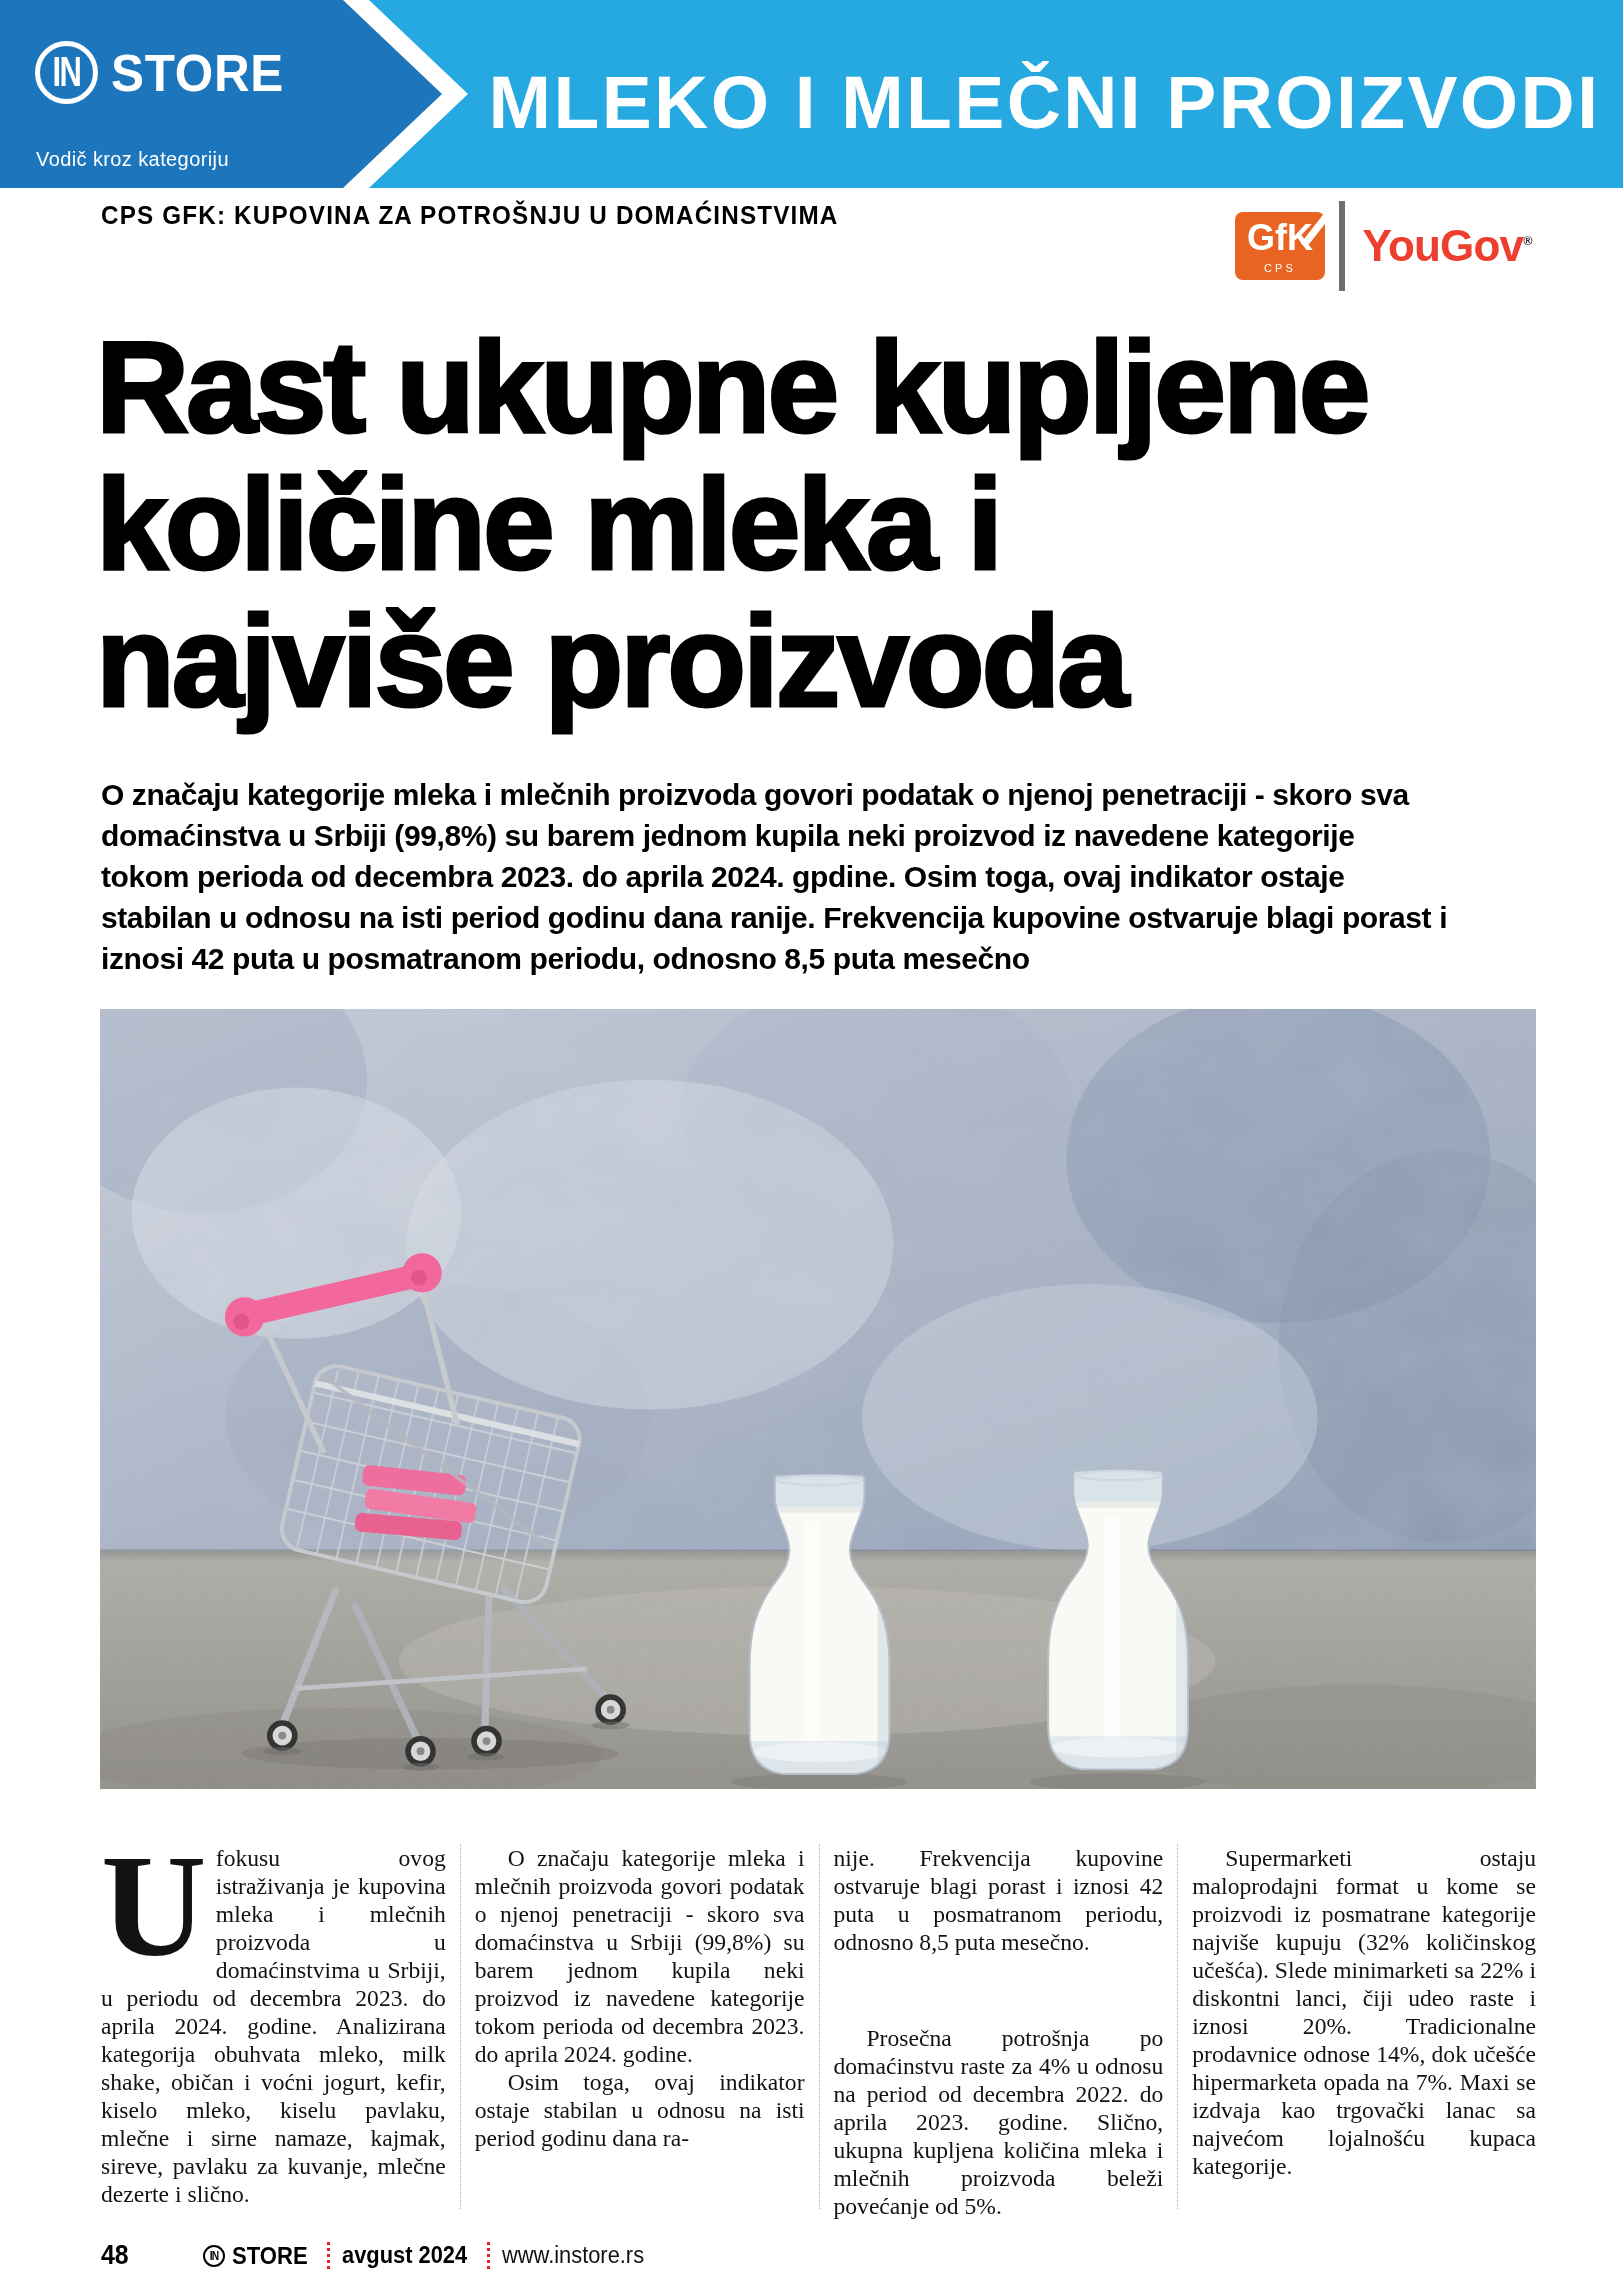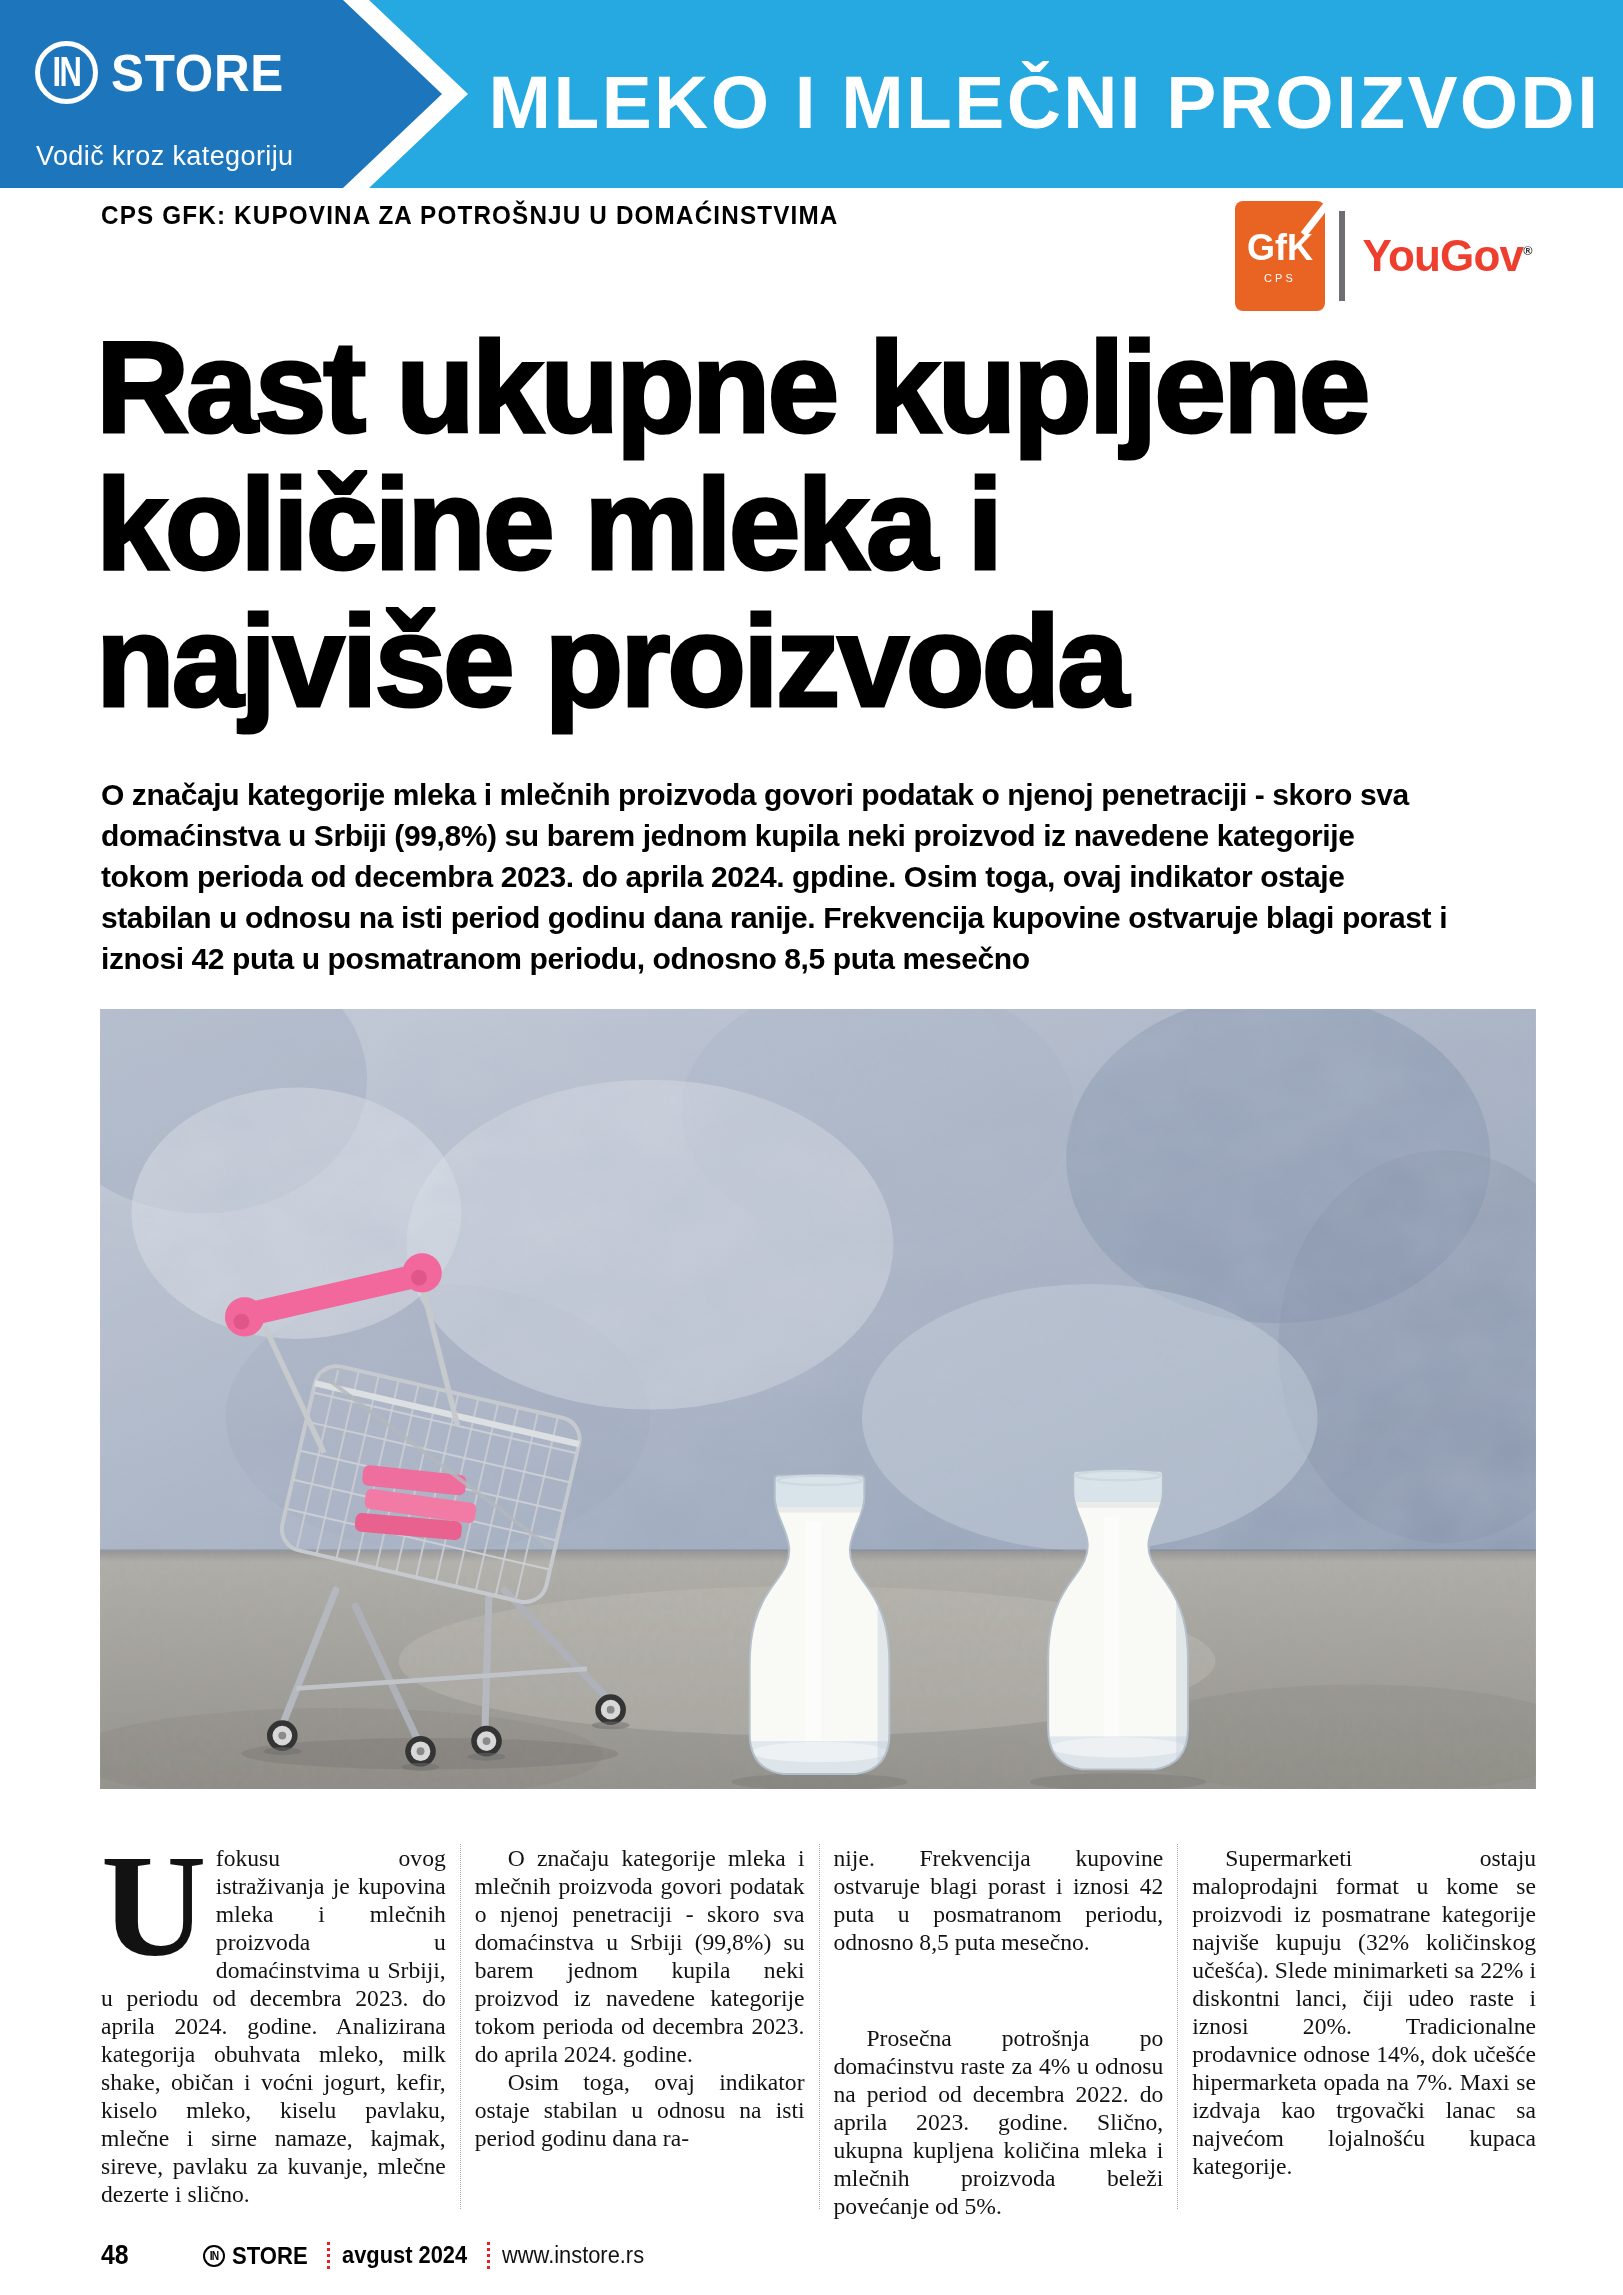--- a/index.html
+++ b/index.html
@@ -18,36 +18,36 @@
     background:#25A9E0;
     clip-path:polygon(369px 0, 1623px 0, 1623px 188px, 369px 188px, 468px 94px);
   }
   .brand-row { position:absolute; left:35px; top:41px; display:flex; align-items:center; gap:12.6px; }
   .brand-circle {
     width:63px; height:63px; border:5.5px solid #fff; border-radius:50%;
     display:flex; align-items:center; justify-content:center; flex:0 0 auto;
   }
   .brand-circle span { color:#fff; font-weight:bold; font-size:31px; transform:scaleY(1.35); letter-spacing:-1.6px; }
   .brand-name { color:#fff; font-weight:bold; font-size:52px; letter-spacing:0.8px; transform:scaleX(0.95); transform-origin:left center; }
-  .brand-tagline { position:absolute; left:36px; top:141px; color:#fff; font-size:27px; letter-spacing:0.4px; }
+  .brand-tagline { position:absolute; left:36px; top:148px; color:#fff; font-size:20px; letter-spacing:0.4px; }
   .category-title {
     position:absolute; left:495px; top:0; width:1099px; height:188px;
     display:flex; align-items:center; justify-content:center;
     color:#fff; font-weight:bold; font-size:75px; letter-spacing:2.4px; white-space:nowrap;margin-top:8px;
   }
 
   
   .kicker {
     position:absolute; left:101px; top:201px;
     font-size:25px; font-weight:bold; color:#000; letter-spacing:1.2px;
     transform:scaleX(0.97); transform-origin:left top; white-space:nowrap;
   }
   .research-logos { position:absolute; left:1235px; top:201px; display:flex; align-items:center; }
   .gfk-box {
-    position:relative; width:90px; height:110px; background:#E96323; border-radius:7.9px;
+    position:relative; width:90px; height:68px; background:#E96323; border-radius:7.9px;
     display:flex; flex-direction:column; align-items:center; justify-content:center; overflow:visible;
   }
   .gfk-text { color:#fff; font-size:36px; font-weight:bold; line-height:1; margin-top:1.6px; }
   .gfk-sub { color:#fff; font-size:11px; letter-spacing:3.1px; margin-top:6.3px; }
   .gfk-slash { position:absolute; right:1.6px; top:-12.6px; width:7px; height:52px; background:#fff; transform:rotate(38deg); }
   .logo-divider { width:6.3px; height:90px; background:#6D6E71; margin:0 17.3px 0 14px; }
   .yougov-text { color:#EE3E2E; font-size:44px; font-weight:bold; letter-spacing:-0.8px; }
   .yougov-reg { color:#333; font-size:12.6px; vertical-align:super; font-weight:bold; }
 
   

